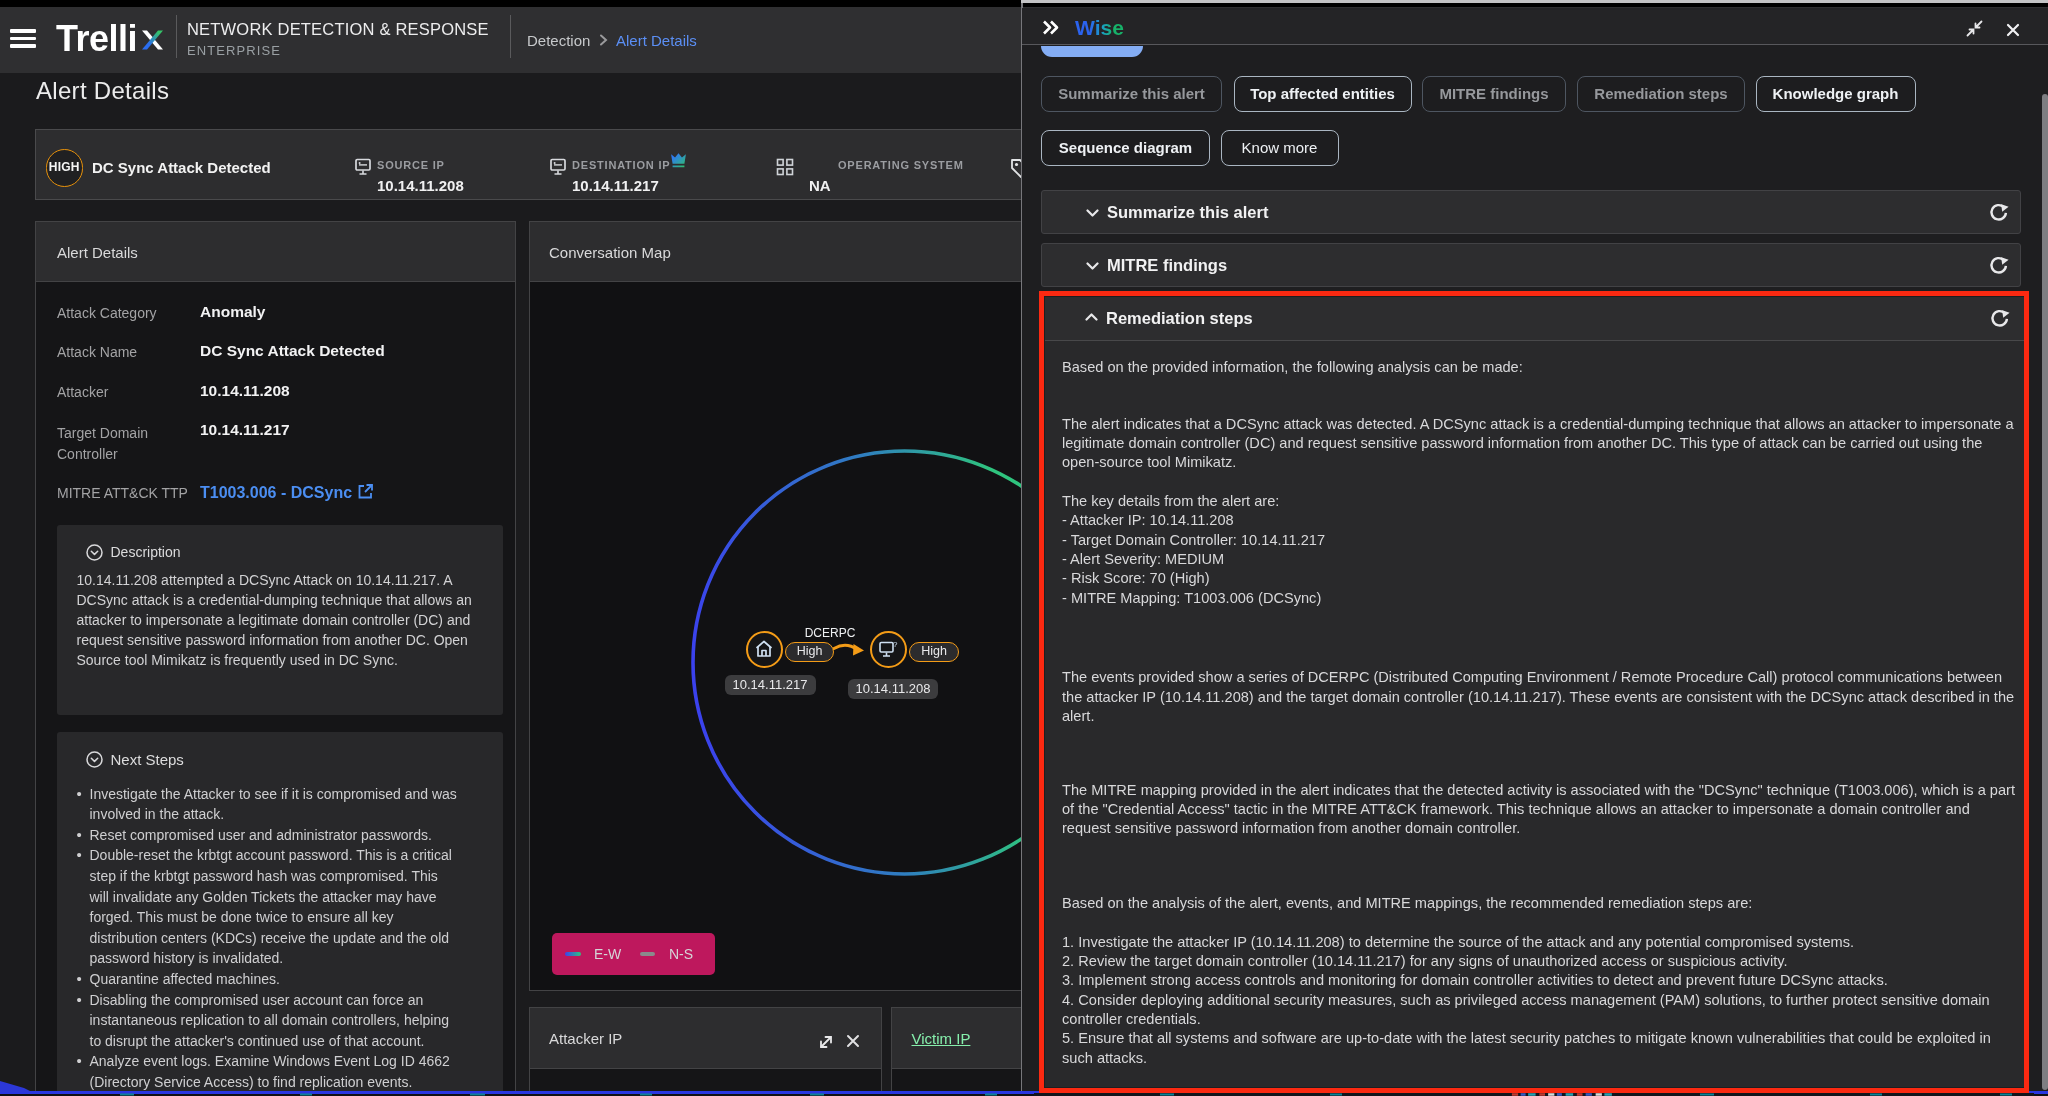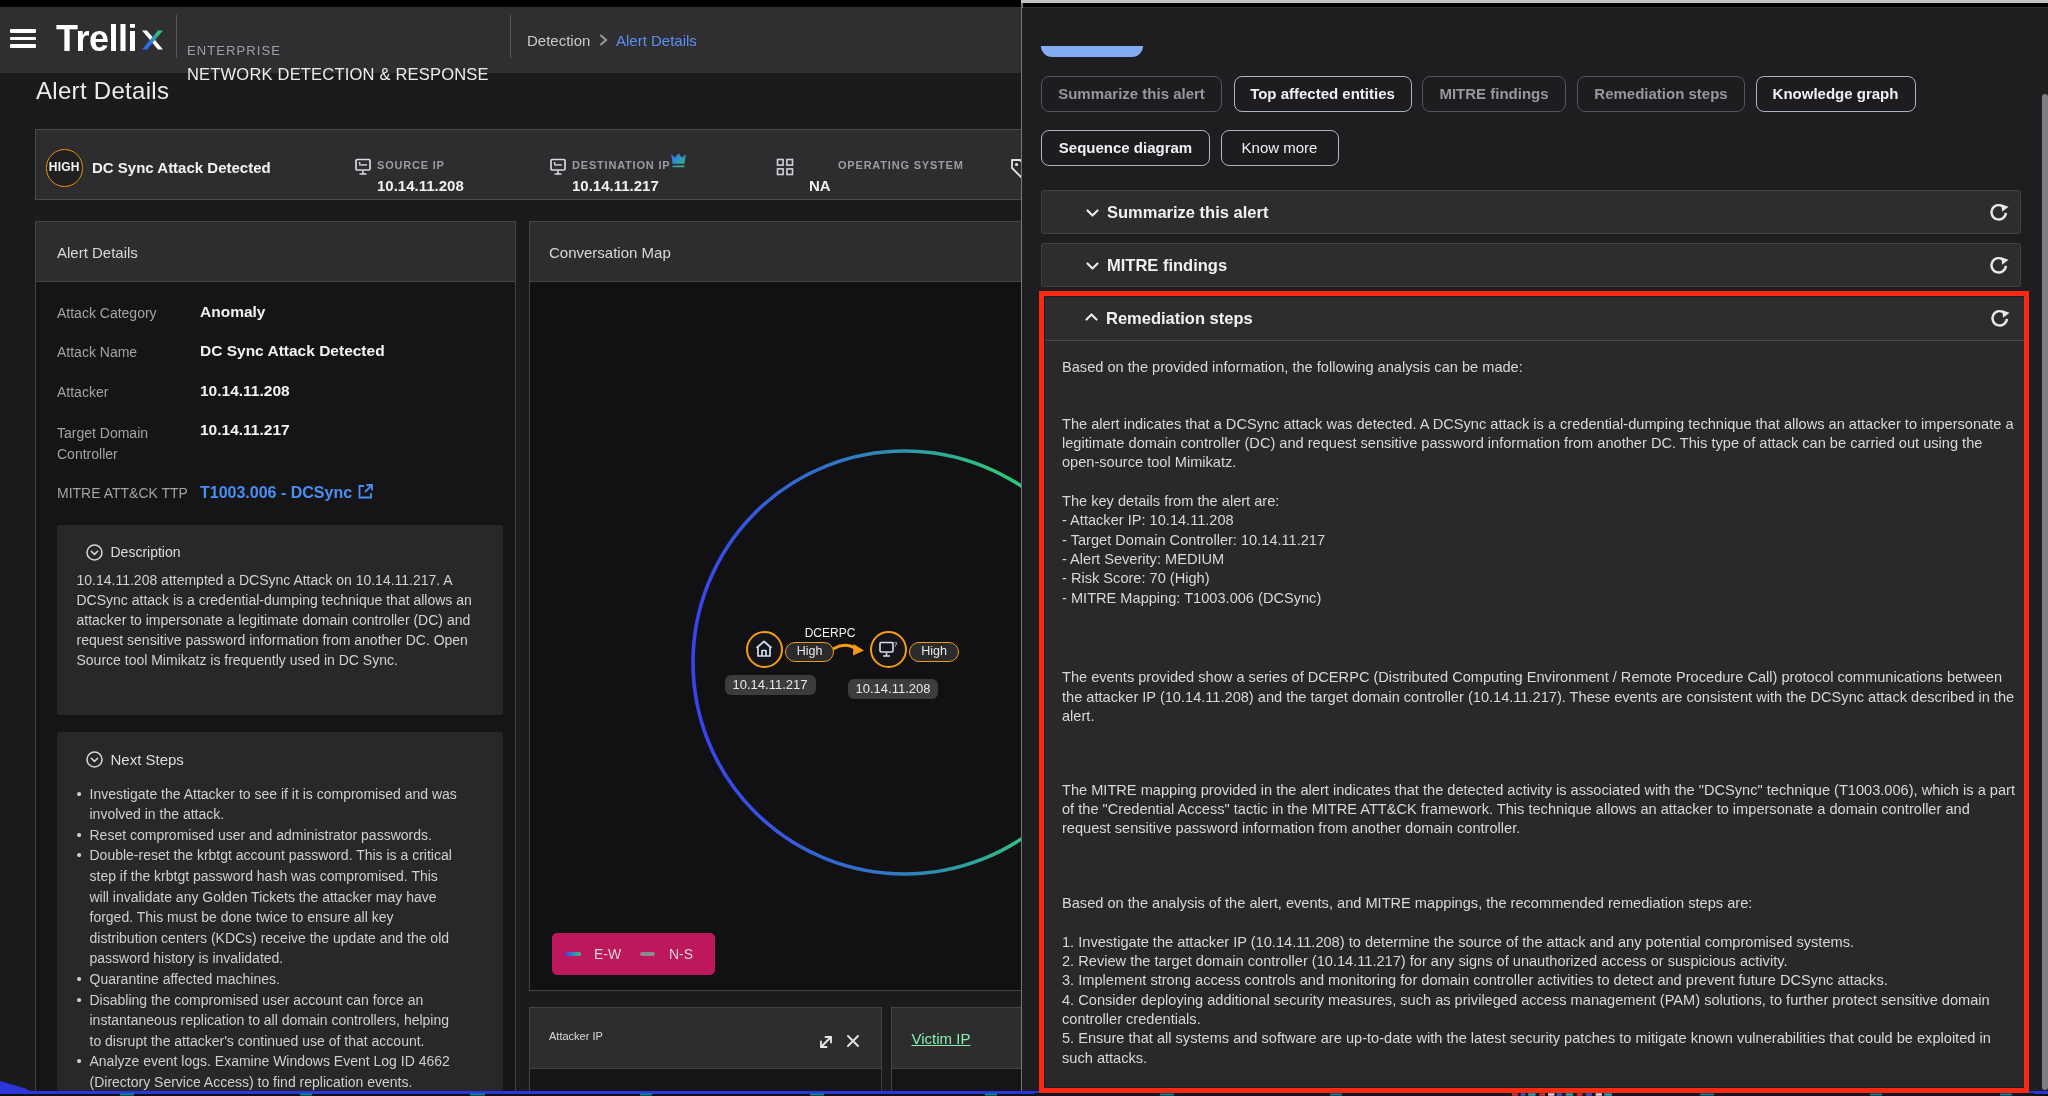--- a/index.html
+++ b/index.html
@@ -25,21 +25,21 @@
         <linearGradient id="lgx" x1="0" y1="1" x2="1" y2="0">
           <stop offset="0.3" stop-color="#2a6df0"></stop>
           <stop offset="0.85" stop-color="#35c46a"></stop>
         </linearGradient>
       </defs>
       <polygon points="0,0.5 5,0.5 21,19.5 16,19.5" fill="#ffffff"></polygon>
       <polygon points="16,0.5 21,0.5 5,19.5 0,19.5" fill="url(#lgx)"></polygon>
     </svg>
 
   <div class="abs" style="left:176px;top:8px;width:1px;height:43px;background:#5a5a5c;"></div>
-  <div class="abs" style="left:187px;top:13px;font-size:16.5px;color:#ededee;letter-spacing:0.2px;margin-top:45px;">NETWORK DETECTION &amp; RESPONSE</div>
+  <div class="abs" style="left:187px;top:13px;font-size:16.5px;color:#ededee;letter-spacing:0.2px;">NETWORK DETECTION &amp; RESPONSE</div>
   <div class="abs" style="left:187px;top:35.5px;font-size:13px;color:#9aa0a4;letter-spacing:1.1px;">ENTERPRISE</div>
 
   <div class="abs" style="left:510px;top:8px;width:1px;height:43px;background:#5a5a5c;"></div>
 
   <div class="abs" style="left:527px;top:24.5px;font-size:15px;color:#c7c9cb;">Detection</div>
   <svg class="abs" style="left:597px;top:26.5px;" width="12" height="12" viewBox="0 0 12 12">
       <path d="M4 1.5 L9 6 L4 10.5" stroke="#9a9a9c" stroke-width="2" fill="none" stroke-linecap="round"></path>
     </svg>
   <div class="abs" style="left:616px;top:24.5px;font-size:15px;color:#5b8ff5;">Alert Details</div>
 </div>
@@ -203,21 +203,21 @@
         <rect width="16" height="4" rx="2" fill="url(#ewg)"></rect>
       </svg>
     <div class="abs" style="left:42px;top:13px;font-size:14px;color:#d5d5d7;">E-W</div>
     <div class="abs" style="left:88px;top:19px;width:15px;height:4px;border-radius:2px;background:#8a8a8c;"></div>
     <div class="abs" style="left:117px;top:13px;font-size:14px;color:#d5d5d7;">N-S</div>
   </div>
 </div>
 
 <div class="abs" style="left:529px;top:1007px;width:352.5px;height:89px;background:#151517;border:1px solid #434345;">
   <div class="abs" style="left:0;top:0;width:350.5px;height:61px;background:#2d2d2f;border-bottom:1px solid #434345;">
-    <div class="abs" style="left:19px;top:22px;font-size:11px;color:#d9d9da;">Attacker IP</div>
+    <div class="abs" style="left:19px;top:22px;font-size:15px;color:#d9d9da;">Attacker IP</div>
     <svg class="abs" style="left:288px;top:26px;" width="16" height="16" viewBox="0 0 16 16">
         <g stroke="#e8e8ea" stroke-width="1.8" fill="none" stroke-linecap="round">
           <path d="M3.5 12.5 L12.5 3.5"></path>
           <path d="M7.5 3 H13 V8.5"></path>
           <path d="M8.5 13 H3 V7.5"></path>
         </g>
       </svg>
     <svg class="abs" style="left:316px;top:26px;" width="14" height="14" viewBox="0 0 14 14">
         <path d="M2 2 L12 12 M12 2 L2 12" stroke="#e0e0e2" stroke-width="2" stroke-linecap="round"></path>
       </svg>
@@ -226,20 +226,38 @@
 <div class="abs" style="left:890.5px;top:1007px;width:131.5px;height:89px;background:#151517;border:1px solid #434345;border-right:none;">
   <div class="abs" style="left:0;top:0;width:131.5px;height:61px;background:#2d2d2f;border-bottom:1px solid #434345;">
     <div class="abs" style="left:20px;top:22px;font-size:15px;color:#86efac;text-decoration:underline;">Victim IP</div>
   </div>
 </div>
 
 <div class="abs" style="left:1021px;top:0;width:1027px;height:2.5px;background:#c3c3c5;"></div>
 <div class="abs" style="left:1021px;top:2.5px;width:1.6px;height:1093.5px;background:#77777b;"></div>
 <div class="abs" style="left:1022px;top:8px;width:1026px;height:1088px;background:#1e1e20;">
 
+  <div class="abs" style="left:0;top:0;width:1026px;height:37px;background:#242426;border-bottom:1.5px solid #58585c;">
+    <svg class="abs" style="left:20px;top:12px;" width="18" height="15" viewBox="0 0 18 15">
+        <g stroke="#fff" stroke-width="2.6" fill="none" stroke-linejoin="round">
+          <path d="M2 1.5 L8 7.5 L2 13.5"></path>
+          <path d="M9 1.5 L15 7.5 L9 13.5"></path>
+        </g>
+      </svg>
+    <div class="abs" style="left:53px;top:8px;font-size:21px;font-weight:bold;background:linear-gradient(90deg,#2b63ee 0%,#2b63ee 30%,#19a0c8 55%,#17b269 78%);-webkit-background-clip:text;background-clip:text;color:transparent;">Wise</div>
+    <svg class="abs" style="left:944px;top:12px;" width="17" height="17" viewBox="0 0 17 17">
+        <g stroke="#e8e8ea" stroke-width="1.8" fill="none" stroke-linecap="round">
+          <path d="M15.5 1.5 L9.5 7.5 M9.5 3.5 V7.5 H13.5"></path>
+          <path d="M1.5 15.5 L7.5 9.5 M7.5 13.5 V9.5 H3.5"></path>
+        </g>
+      </svg>
+    <svg class="abs" style="left:984px;top:15px;" width="14" height="14" viewBox="0 0 14 14">
+        <path d="M2 2 L12 12 M12 2 L2 12" stroke="#f0f0f2" stroke-width="2.2" stroke-linecap="round"></path>
+      </svg>
+  </div>
 
   <div class="abs" style="left:19px;top:38px;width:101.5px;height:11px;background:#84adf4;border-radius:0 0 11px 11px;"></div>
 
   <div class="abs" style="left:19px;top:68px;width:181px;height:36px;border:1.5px solid #4e5661;border-radius:8px;background:#1d1d1f;color:#96989c;font-size:15px;font-weight:bold;text-align:center;line-height:33px;">Summarize this alert</div>
   <div class="abs" style="left:211.5px;top:68px;width:178px;height:36px;border:1.5px solid #aab6c2;border-radius:8px;background:#1d1d1f;color:#eef1f4;font-size:15px;font-weight:bold;text-align:center;line-height:33px;">Top affected entities</div>
   <div class="abs" style="left:400px;top:68px;width:144px;height:36px;border:1.5px solid #4e5661;border-radius:8px;background:#1d1d1f;color:#96989c;font-size:15px;font-weight:bold;text-align:center;line-height:33px;">MITRE findings</div>
   <div class="abs" style="left:555px;top:68px;width:168px;height:36px;border:1.5px solid #4e5661;border-radius:8px;background:#1d1d1f;color:#96989c;font-size:15px;font-weight:bold;text-align:center;line-height:33px;">Remediation steps</div>
   <div class="abs" style="left:733.5px;top:68px;width:160px;height:36px;border:1.5px solid #aab6c2;border-radius:8px;background:#1d1d1f;color:#eef1f4;font-size:15px;font-weight:bold;text-align:center;line-height:33px;">Knowledge graph</div>
   <div class="abs" style="left:19px;top:122px;width:169px;height:36px;border:1.5px solid #aab6c2;border-radius:8px;background:#1d1d1f;color:#eef1f4;font-size:15px;font-weight:bold;text-align:center;line-height:33px;">Sequence diagram</div>
   <div class="abs" style="left:198.5px;top:122px;width:118px;height:36px;border:1.5px solid #aab6c2;border-radius:8px;background:#1d1d1f;color:#eef1f4;font-size:15px;font-weight:normal;text-align:center;line-height:33px;">Know more</div>

